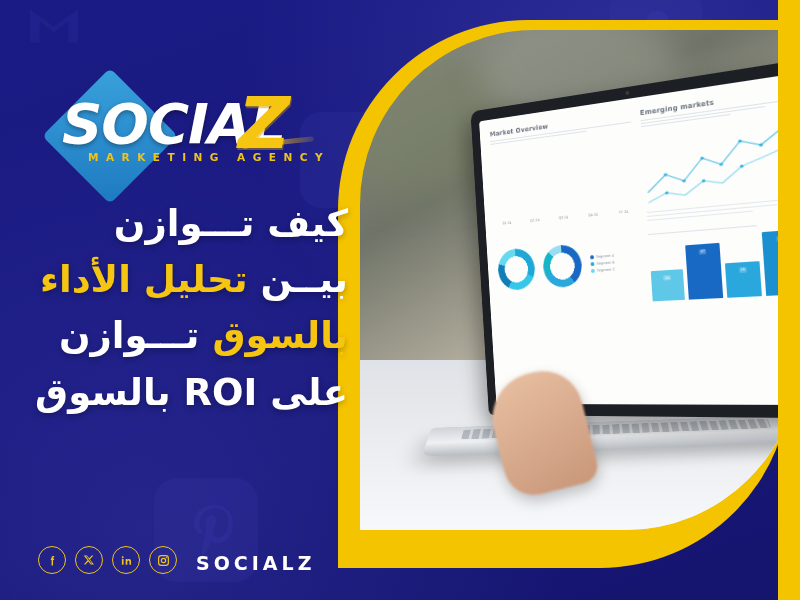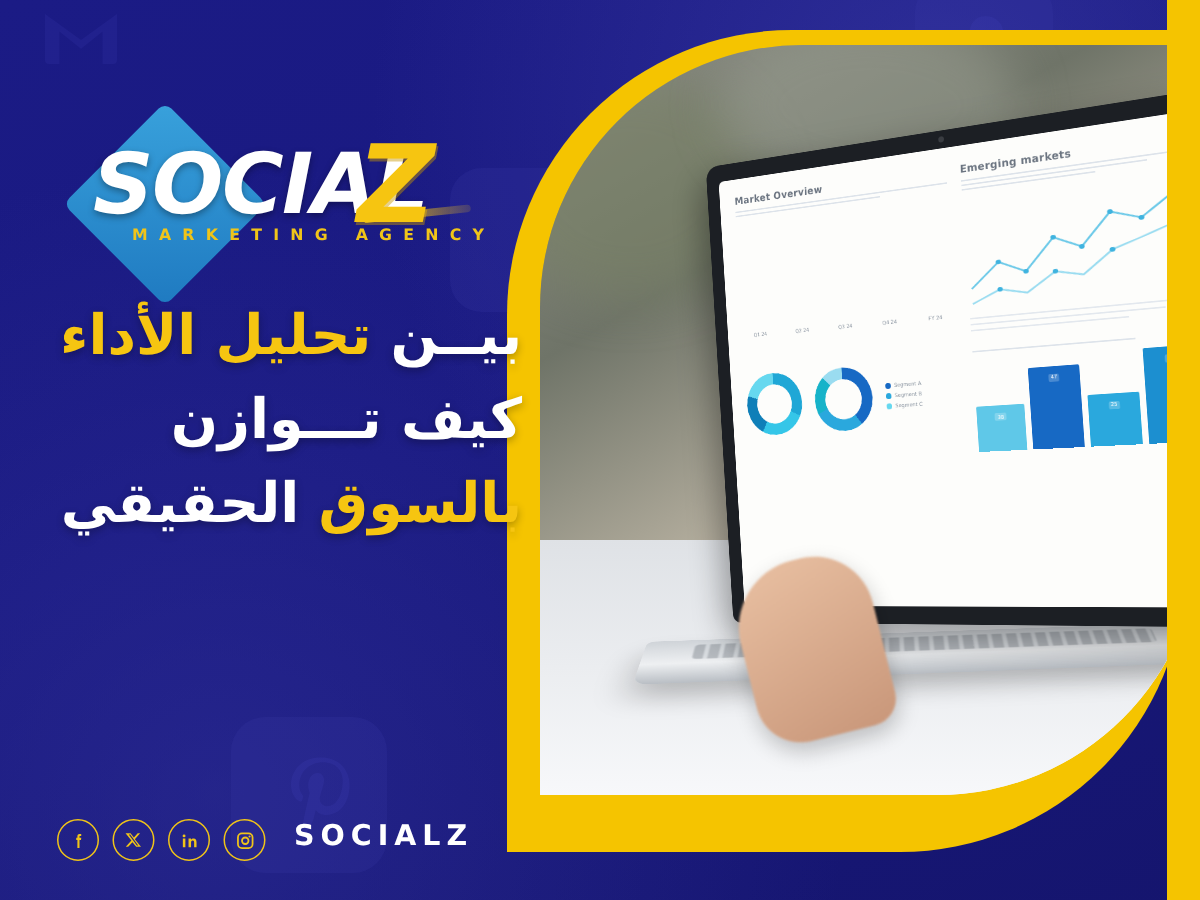--- a/index.html
+++ b/index.html
@@ -137,21 +137,21 @@
   .bar2{flex:1;border-radius:1px 1px 0 0;position:relative;}
   .btag{position:absolute;left:50%;transform:translateX(-50%);top:5px;
         font-size:3.4px;color:#fff;background:rgba(255,255,255,.22);padding:.5px 1.5px;border-radius:1px;}
   .tlines{margin-top:5px;}
   .tline{height:1px;background:#e3e8ee;margin:3px 0;}
 
   
   .edge{position:absolute;right:0;top:0;width:22px;height:600px;background:#f5c400;}
 
   
-  .footer{position:absolute;left:38px;bottom:26px;display:flex;align-items:flex-start;gap:9px;}
+  .footer{position:absolute;left:38px;bottom:26px;display:flex;align-items:flex-end;gap:9px;}
   .sic{
     width:26px;height:26px;border-radius:50%;border:1.6px solid #f0c419;
     display:flex;align-items:center;justify-content:center;color:#f0c419;
   }
   .sic svg{display:block;}
   .brand{
     margin-left:10px;font-size:19px;font-weight:700;letter-spacing:4px;color:#ffffff;
   }
 </style>
 </head>
@@ -331,23 +331,24 @@
         </div>
       </div>
 
       <div class="hand"></div>
     </div>
   </div>
 
   <div class="edge"></div>
 
   <div class="headline">
+    <div class="hl"><span>كيف تـــوازن</span></div>
     <div class="hl"><span>بيــن </span><span class="y">تحليل الأداء</span></div>
-    <div class="hl"><span>كيف تـــوازن</span></div>
-    <div class="hl"><span class="y">بالسوق</span><span> الحقيقي</span></div>
+    <div class="hl"><span class="y">بالسوق</span><span> تـــوازن</span></div>
+    <div class="hl"><span>على ROI بالسوق</span></div>
   </div>
 
   <div class="footer">
     <div class="sic">
       <svg width="13" height="13" viewBox="0 0 24 24" fill="currentColor">
           <path d="M15.1 8.4h-2.2V7c0-.6.4-.75.68-.75h1.45V3.6l-2 0c-2.2 0-2.7 1.65-2.7 2.7v2.1H8.9v2.75h1.43V21h2.6v-9.85h1.85l.32-2.75z"></path>
         </svg>
     </div>
     <div class="sic">
       <svg width="12" height="12" viewBox="0 0 24 24" fill="currentColor">

